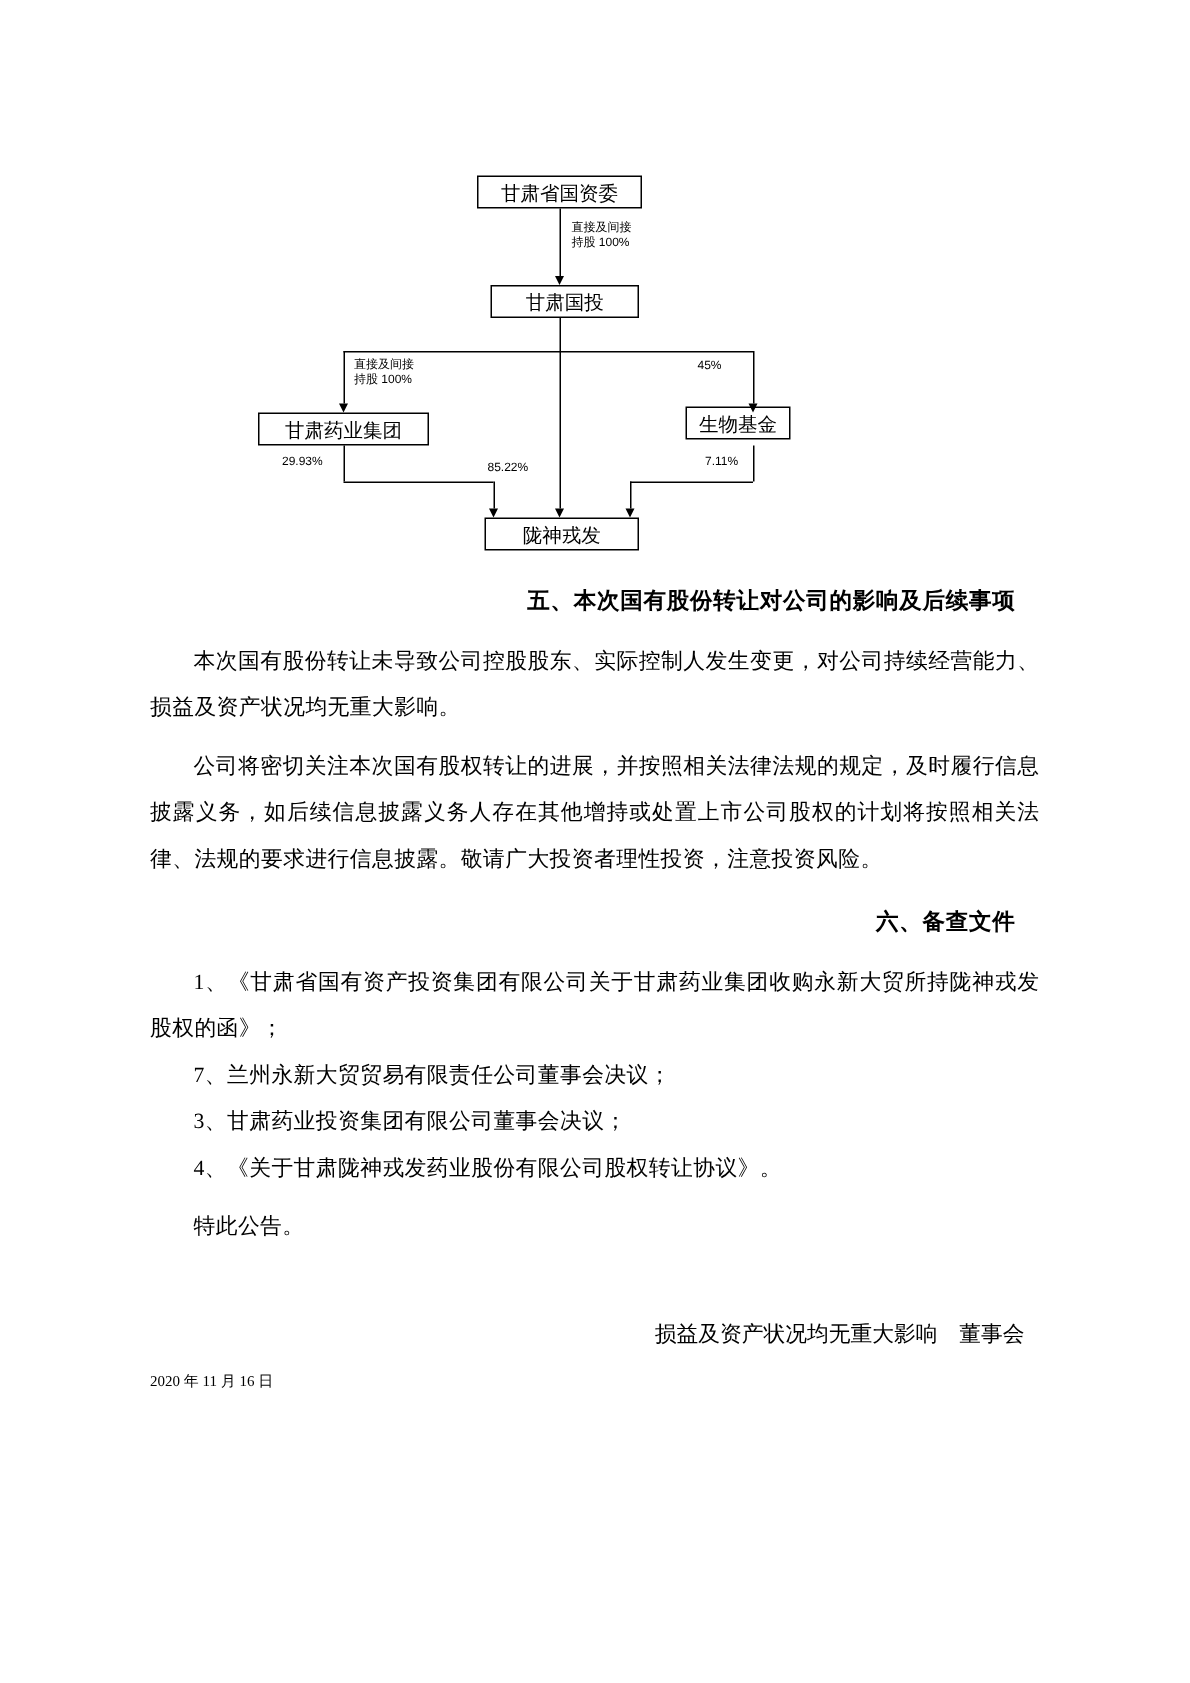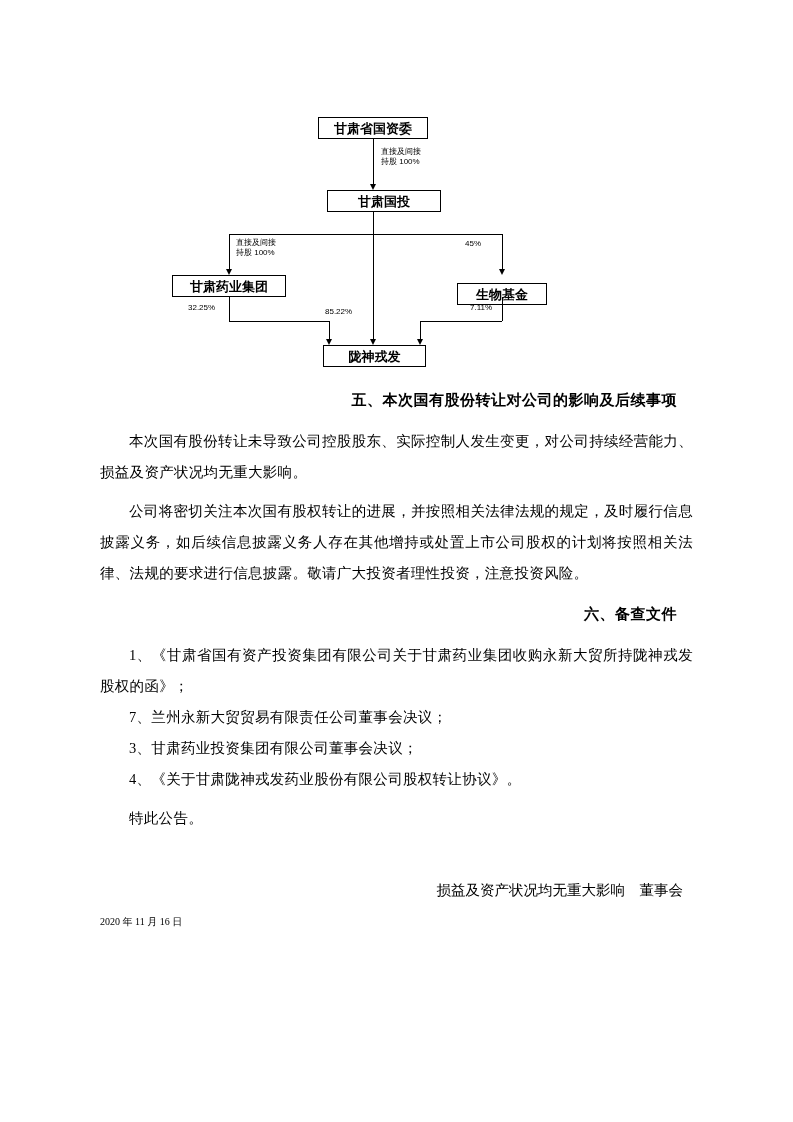--- a/index.html
+++ b/index.html
@@ -29,21 +29,21 @@
     width: 593px;
     height: 270px;
     margin-top: 105px;
     font-family: "DejaVu Sans", sans-serif;
   }
   .node {
     position: absolute;
     border: 1px solid #000;
     background: #fff;
     font-size: 13px;
-    font-weight: bold;
+    font-weight: normal;
     font-family: "Liberation Serif", serif;
     text-align: center;
     line-height: 22px;
     height: 22px;
     white-space: nowrap;
     padding: 0 8px;
     box-sizing: border-box;
   }
   .lbl {
     position: absolute;
@@ -107,25 +107,25 @@
 </style>
 </head>
 <body>
 
 <div class="page">
 
   <div class="diagram">
 
     <div class="node" style="left:218px; top:12px; width:110px;">甘肃省国资委</div>
 
-    <div class="node" style="left:227px; top:85px; width:114px;">甘肃国投</div>
+    <div class="node" style="left:227px; top:85px; width:99px;">甘肃国投</div>
 
     <div class="node" style="left:72px; top:170px; width:114px;">甘肃药业集团</div>
 
-    <div class="node" style="left:357px; top:178px; width:90px;">生物基金</div>
+    <div class="node" style="left:357px; top:166px; width:70px;">生物基金</div>
 
     <div class="node" style="left:223px; top:240px; width:103px;">陇神戎发</div>
 
     <div class="ln vl" style="left:273px; top:34px; height:45px;"></div>
     <div class="arrow-down" style="left:269.5px; top:79px;"></div>
     <div class="lbl" style="left:281px; top:42px;">直接及间接<br>持股 100%</div>
 
     <div class="ln vl" style="left:273px; top:107px; height:22px;"></div>
     <div class="ln hl" style="left:129px; top:129px; width:273px;"></div>
 
@@ -138,21 +138,21 @@
     <div class="lbl" style="left:365px; top:134px;">45%</div>
 
     <div class="ln vl" style="left:273px; top:129px; height:105px;"></div>
     <div class="arrow-down" style="left:269.5px; top:234px;"></div>
     <div class="lbl" style="left:225px; top:202px;">85.22%</div>
 
     <div class="ln vl" style="left:129px; top:192px; height:24px;"></div>
     <div class="ln hl" style="left:129px; top:216px; width:100px;"></div>
     <div class="ln vl" style="left:229px; top:216px; height:18px;"></div>
     <div class="arrow-down" style="left:225.5px; top:234px;"></div>
-    <div class="lbl" style="left:88px; top:198px;">32.25%</div>
+    <div class="lbl" style="left:88px; top:198px;">29.93%</div>
 
     <div class="ln vl" style="left:402px; top:192px; height:24px;"></div>
     <div class="ln hl" style="left:320px; top:216px; width:82px;"></div>
     <div class="ln vl" style="left:320px; top:216px; height:18px;"></div>
     <div class="arrow-down" style="left:316.5px; top:234px;"></div>
     <div class="lbl" style="left:370px; top:198px;">7.11%</div>
   </div>
 
   <h2 class="section sec-one">五、本次国有股份转让对公司的影响及后续事项</h2>
 

